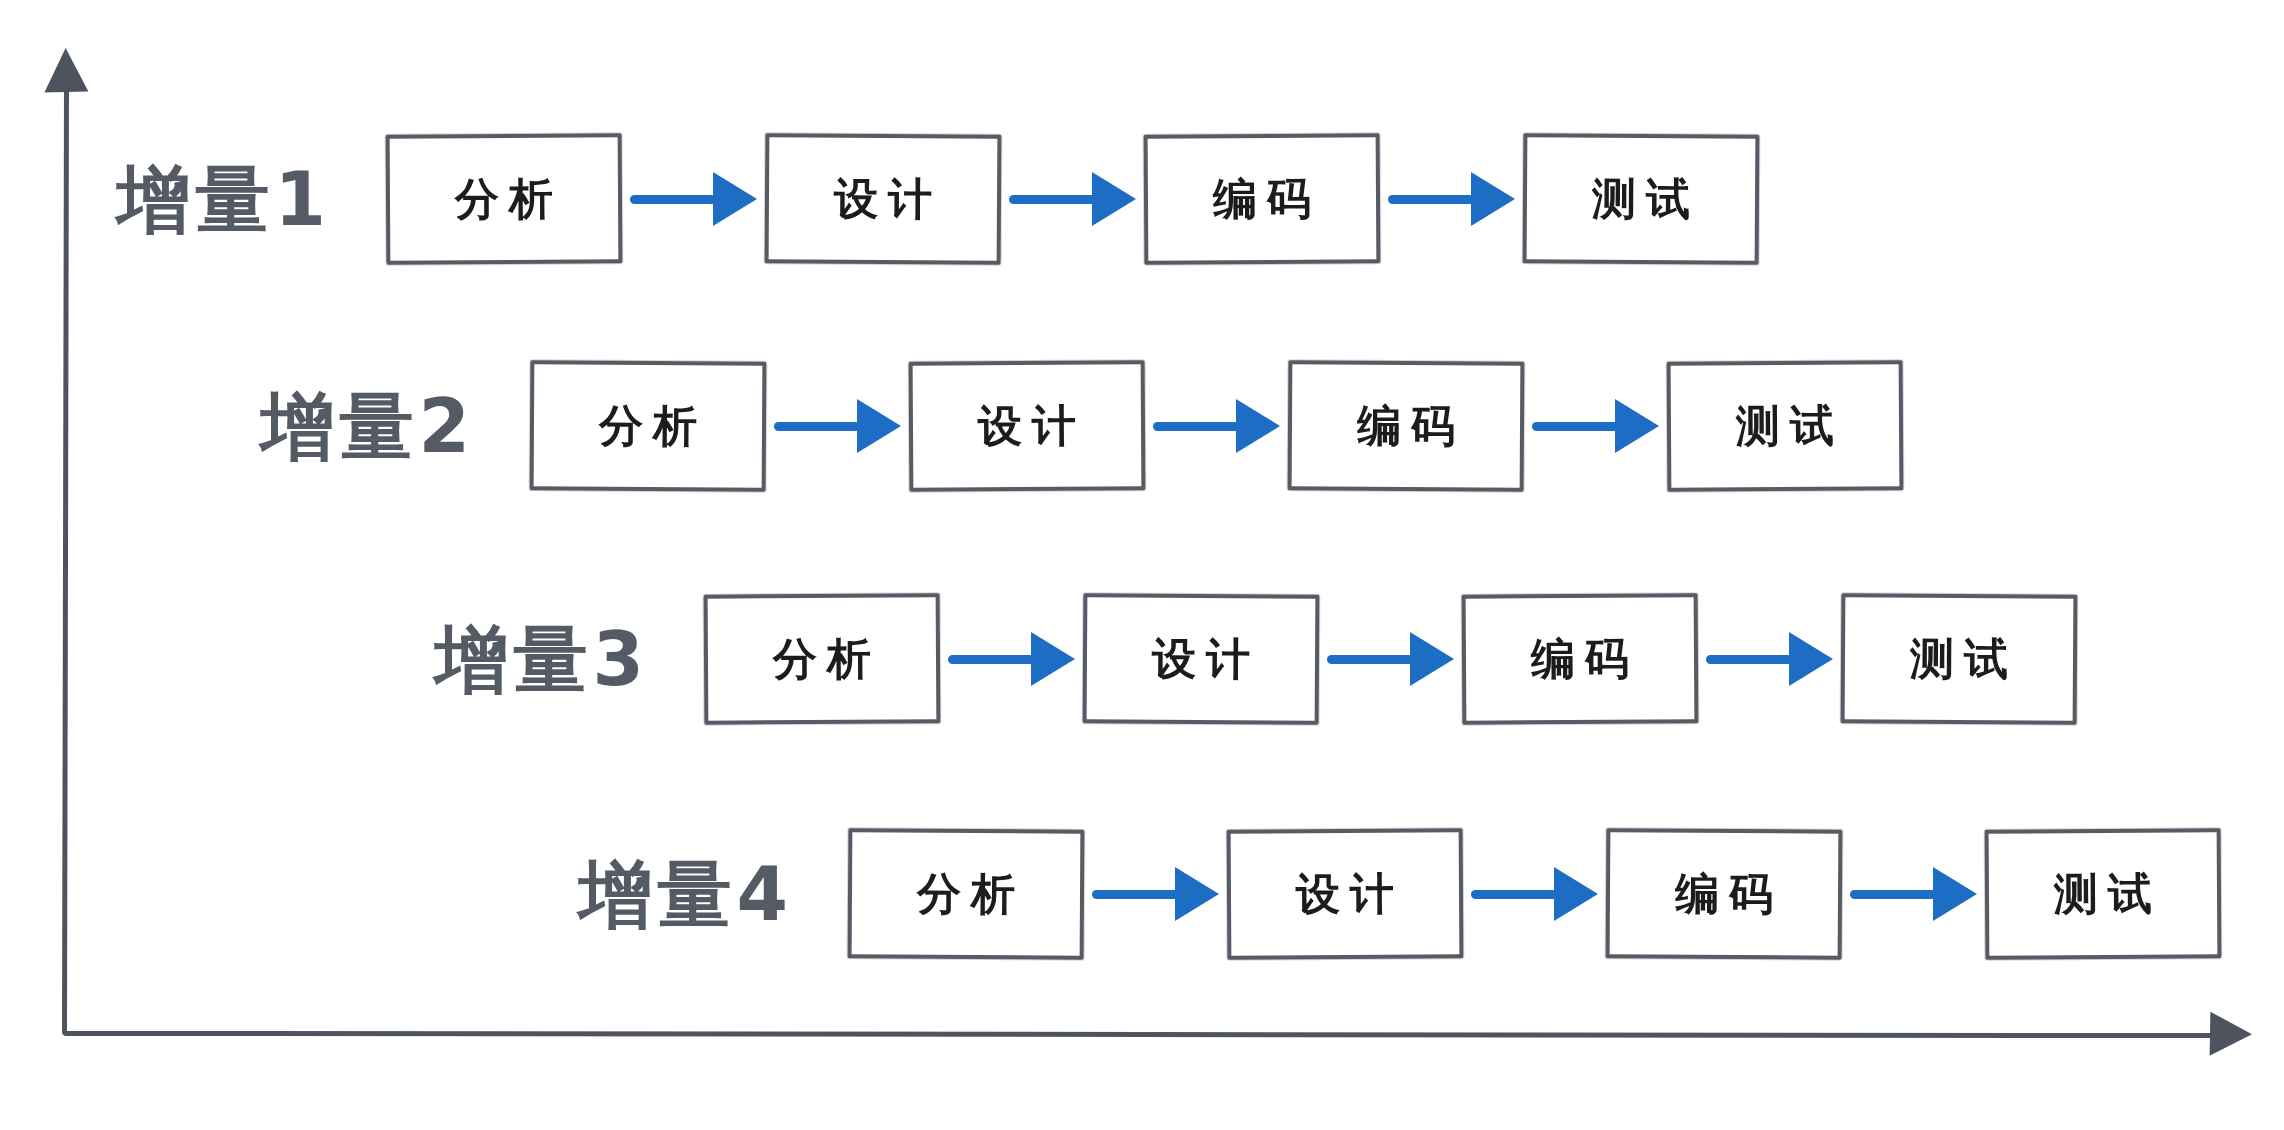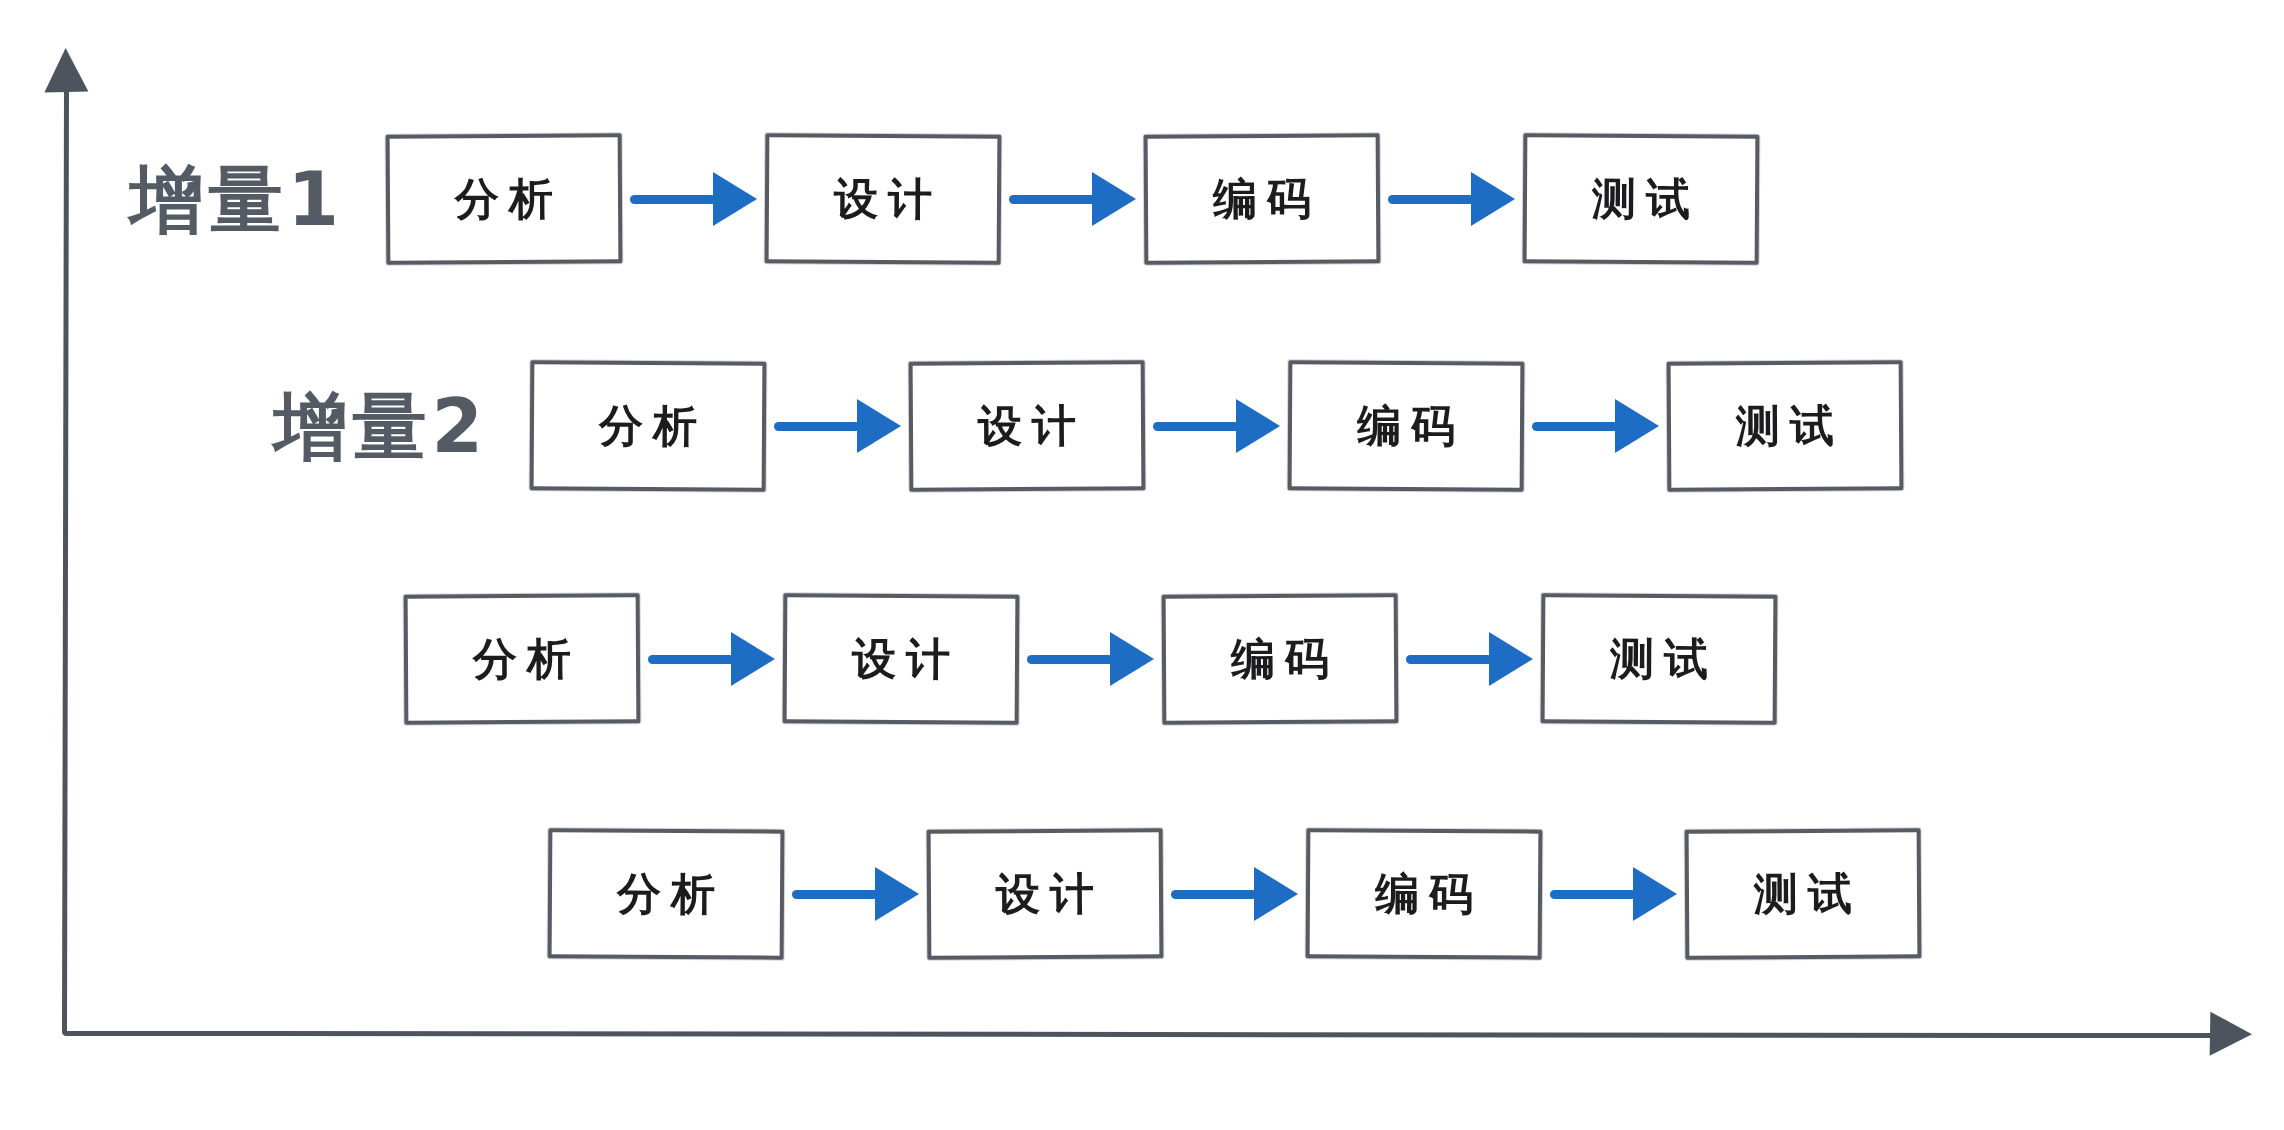--- a/index.html
+++ b/index.html
@@ -26,21 +26,21 @@
   #x-axis-arrow{left:2210px;top:1012px;
     border-top:22px solid transparent;border-bottom:22px solid transparent;
     border-left:42px solid var(--axis-gray);transform:rotate(1deg);}
   
   .row{position:absolute;display:flex;align-items:center;height:132px;}
   #row-1{left:86px;top:133px;}
   #row-2{left:230px;top:360px;}
   #row-3{left:404px;top:593px;}
   #row-4{left:548px;top:828px;}
   .row-label{
-    width:300px;box-sizing:border-box;padding-right:42px;text-align:right;
+    width:300px;box-sizing:border-box;padding-right:55px;text-align:right;
     font-size:74px;font-weight:bold;color:var(--label-gray);
     letter-spacing:5px;white-space:nowrap;line-height:1;
   }
   .box{
     width:228px;height:122px;background:#fff;
     border:4px solid var(--box-border-gray);border-radius:2px;
     display:flex;align-items:center;justify-content:center;
     font-size:44px;font-weight:bold;color:var(--box-text);
     letter-spacing:10px;text-indent:10px;flex:none;
     box-shadow:0 0 0 1px rgba(87,92,100,.25);
@@ -98,39 +98,41 @@
       </div>
     <div class="box tiltB">编码</div>
     <div class="arrow">
         <div class="shaft"></div>
         <div class="head"></div>
       </div>
     <div class="box tiltA">测试</div>
   </div>
 
   <div class="row" id="row-3">
+    <div class="row-label">增量3</div>
     <div class="box tiltA">分析</div>
     <div class="arrow">
         <div class="shaft"></div>
         <div class="head"></div>
       </div>
     <div class="box tiltB">设计</div>
     <div class="arrow">
         <div class="shaft"></div>
         <div class="head"></div>
       </div>
     <div class="box tiltA">编码</div>
     <div class="arrow">
         <div class="shaft"></div>
         <div class="head"></div>
       </div>
     <div class="box tiltB">测试</div>
   </div>
 
   <div class="row" id="row-4">
+    <div class="row-label">增量4</div>
     <div class="box tiltB">分析</div>
     <div class="arrow">
         <div class="shaft"></div>
         <div class="head"></div>
       </div>
     <div class="box tiltA">设计</div>
     <div class="arrow">
         <div class="shaft"></div>
         <div class="head"></div>
       </div>

